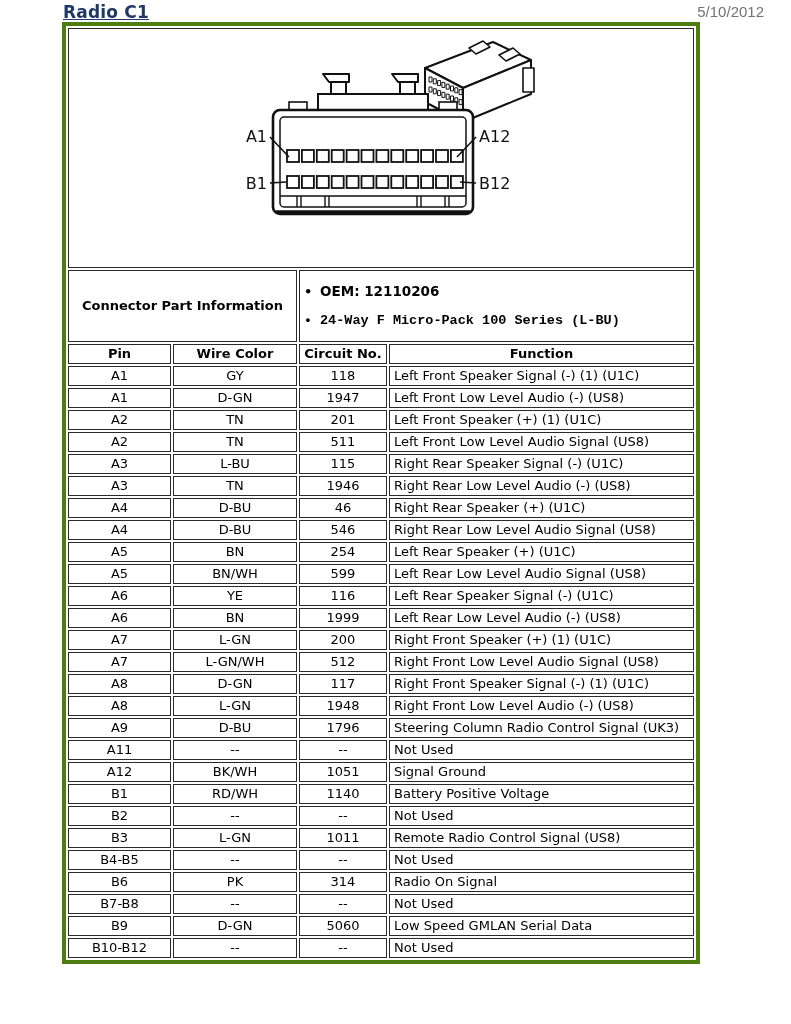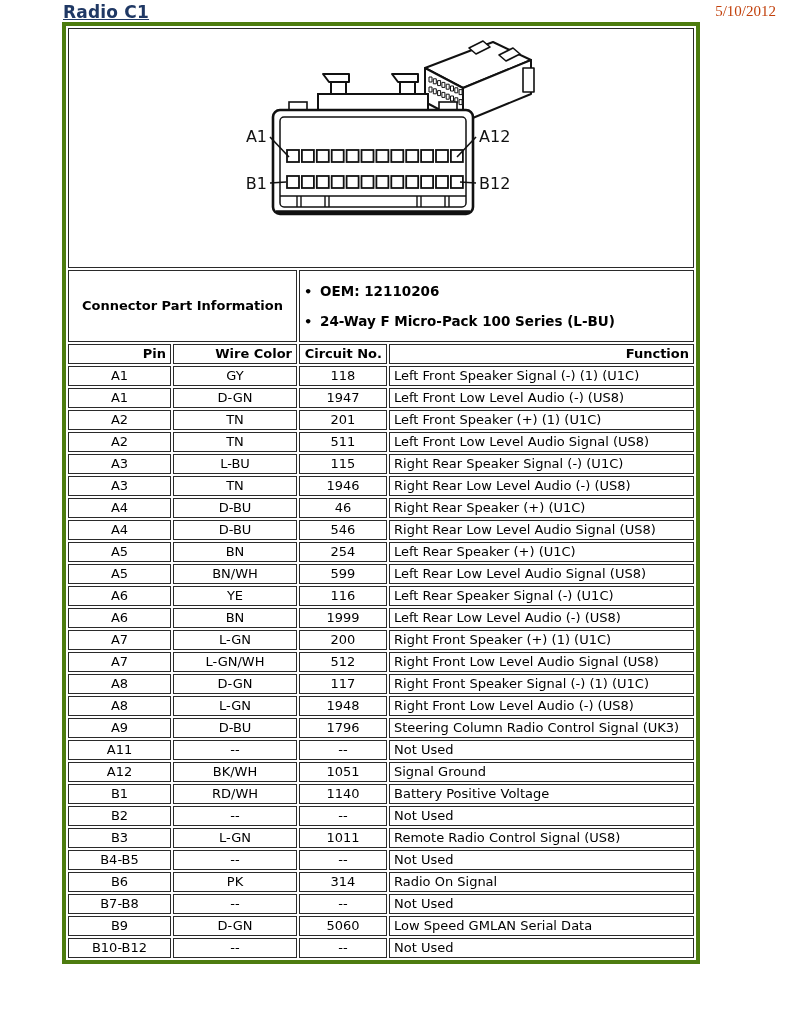--- a/index.html
+++ b/index.html
@@ -7,23 +7,23 @@
   body { font-family:"DejaVu Sans","Liberation Sans",sans-serif; color:#000; }
 
   .page { position:relative; width:791px; height:1024px; background:#fff; }
 
   .header { position:absolute; top:2px; left:63px; right:11px; height:22px; }
   .doc-title {
     display:inline-block; font-size:17px; font-weight:bold; color:#1f3864;
     text-decoration:underline; letter-spacing:0.2px;
   }
   .doc-date {
-    position:absolute; right:4px; top:1px;
-    font-family:Liberation Serif, serif;
-    font-size:15px; color:#c2410c;
+    position:absolute; right:16px; top:1px;
+    font-family:Liberation Sans, sans-serif;
+    font-size:15px; color:#737373;
   }
 
   table.pinout {
     position:absolute; left:62px; top:22px; width:626px;
     border-collapse:separate; border-spacing:2px;
     border:4px solid #4d7c0f; background:#fff;
     table-layout:fixed;
   }
   table.pinout td, table.pinout th {
     border:1px solid #2a2a2a; background:#fff;
@@ -33,24 +33,24 @@
   col.c-pin { width:103px; } col.c-color { width:124px; }
   col.c-circ { width:88px; } col.c-func { width:305px; }
 
   td.diagram-cell { height:232px; padding:0; }
   td.cpi-label {
     height:72px; text-align:center; vertical-align:middle;
     font-weight:bold; font-size:13.5px;
   }
   td.cpi-info { vertical-align:middle; padding-left:26px; }
   .bullet-line { font-weight:bold; font-size:13.5px; white-space:nowrap; }
-  .bullet-line + .bullet-line { margin-top:13px; }
+  .bullet-line + .bullet-line { margin-top:13px;font-family:Liberation Mono, monospace; }
   .bullet-dot { display:inline-block; width:16px; font-size:13px; }
 
-  th { text-align:right; font-weight:bold; font-size:13.5px; height:18px; }
+  th { text-align:center; font-weight:bold; font-size:13.5px; height:18px; }
   td.t-center { text-align:center; }
   td.t-left   { text-align:left; }
 
   svg text { font-family:"DejaVu Sans","Liberation Sans",sans-serif; }
 </style>
 </head>
 <body>
 
 <div class="page">
 

